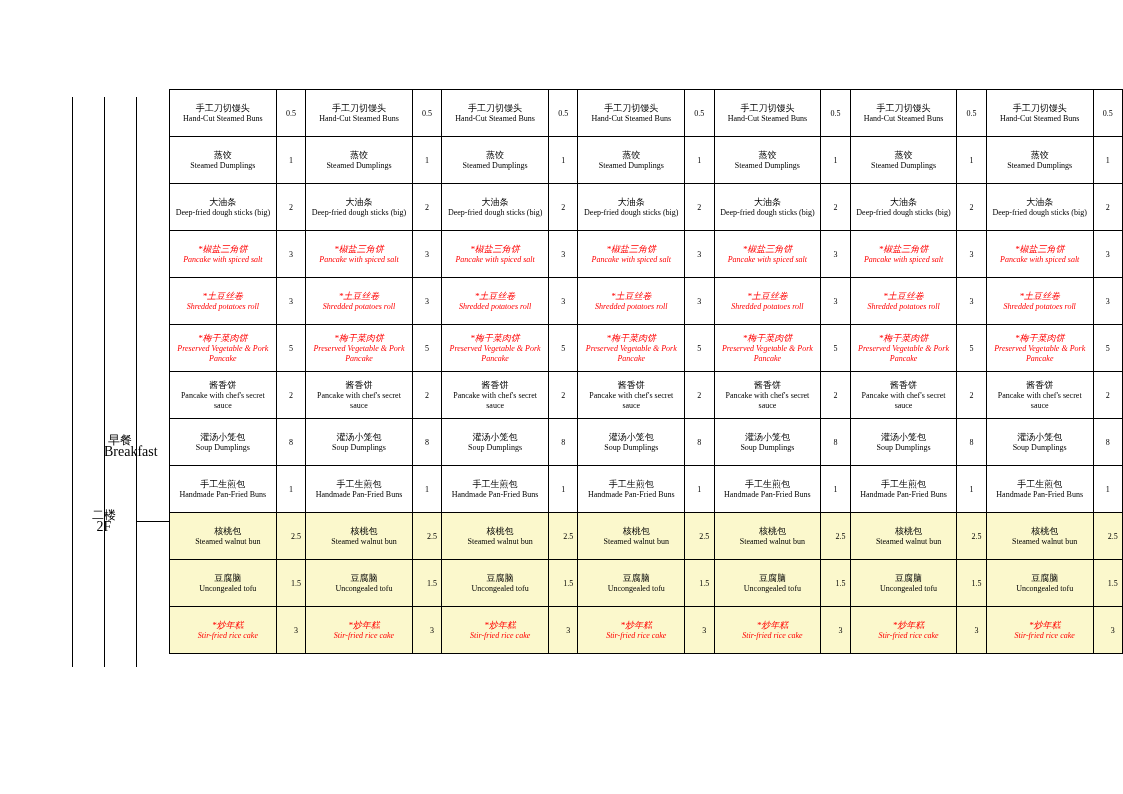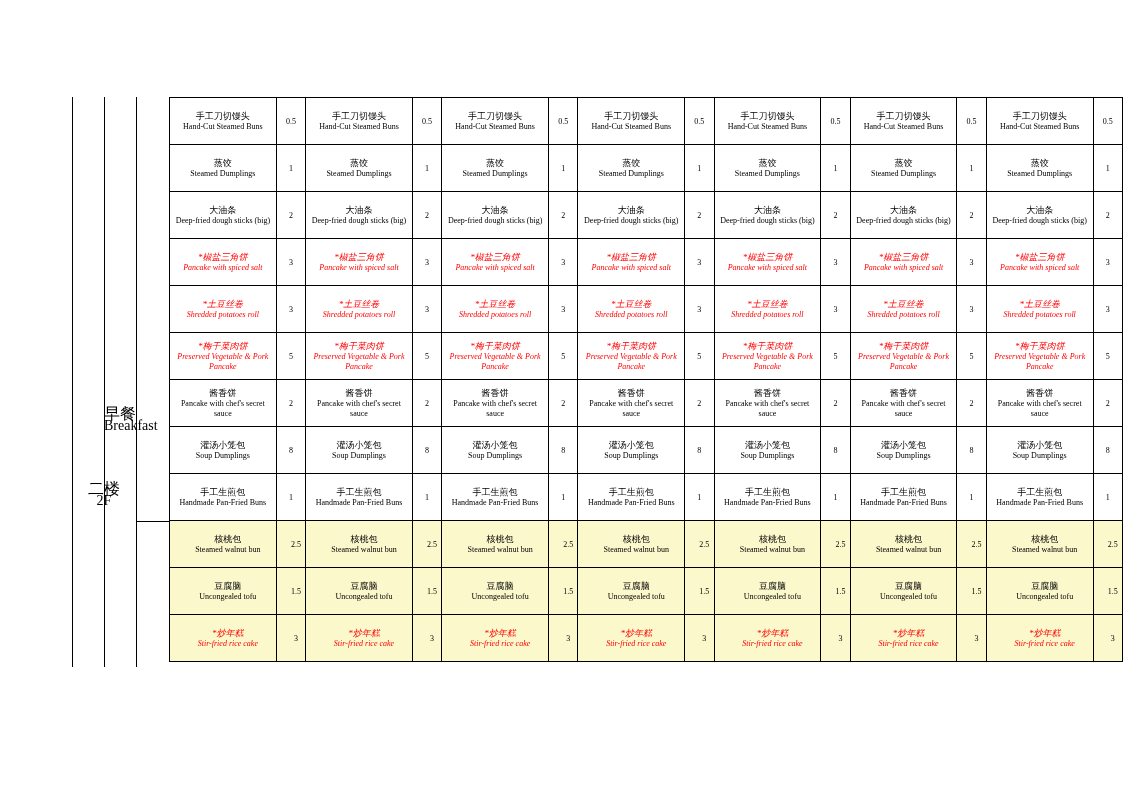--- a/index.html
+++ b/index.html
@@ -36,31 +36,32 @@
   
   .floor-label, .meal-label {
     position: absolute;
     text-align: center;
     font-size: 10px;
     line-height: 12px;
     font-family: "Liberation Serif", serif;
   }
   .floor-label .cn, .meal-label .cn {
     display: block;
-    font-size: 16px;
+    font-size: 12px;
+    margin-top: 26px;
   }
   .floor-label .en, .meal-label .en {
     display: block;
     font-size: 14px;
   }
   
   table.menu {
     position: absolute;
     left: 169px;
-    top: 97px;
+    top: 89px;
     border-collapse: collapse;
     table-layout: fixed;
   }
   table.menu td {
     border: 1px solid #000000;
     padding: 3px 2px;
     vertical-align: middle;
     text-align: center;
     font-size: 8px;
     line-height: 11px;

